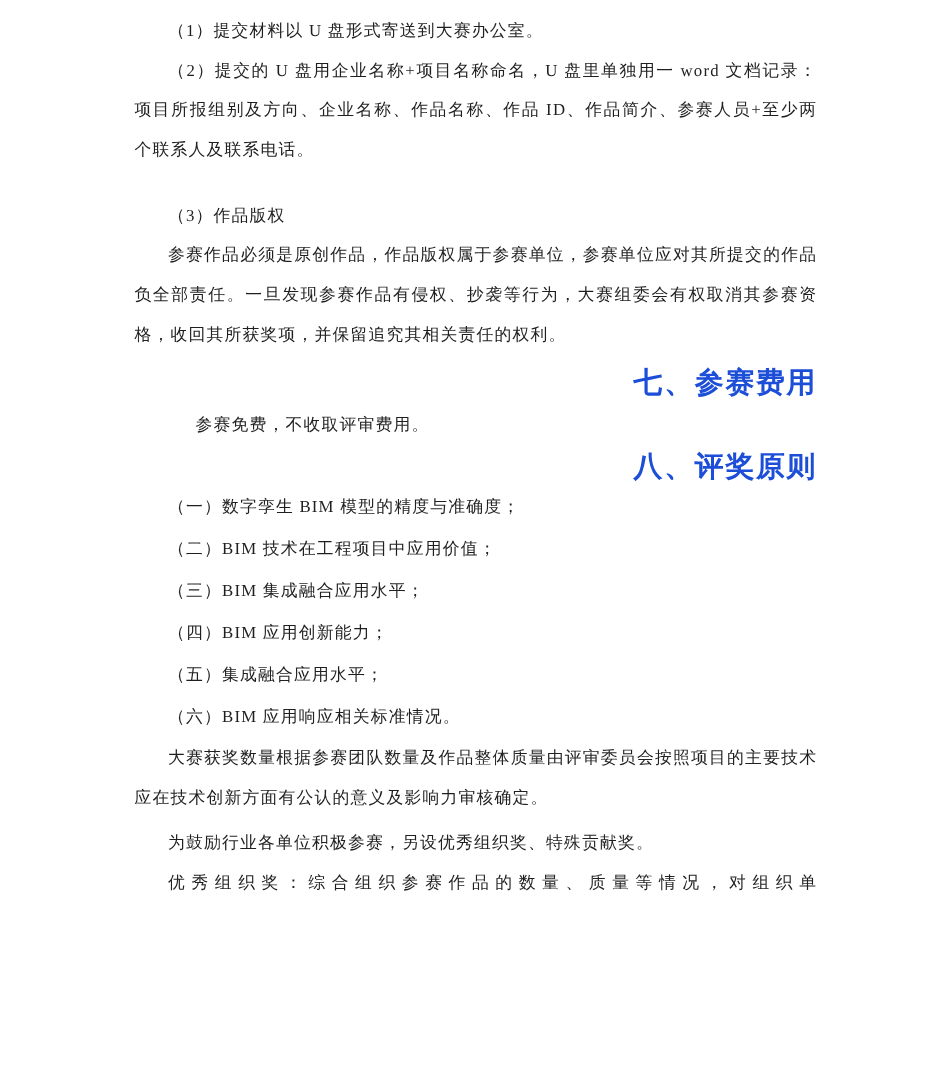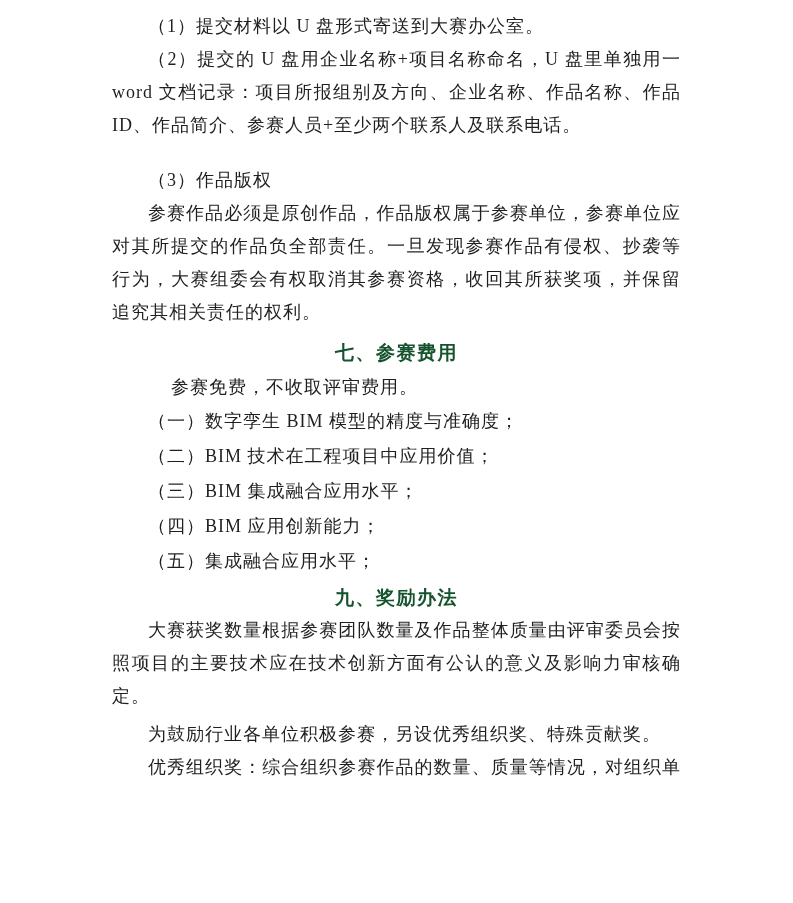--- a/index.html
+++ b/index.html
@@ -16,35 +16,35 @@
   .page {
     box-sizing: border-box;
     width: 793px;
     height: 903px;
     background: #ffffff;
     padding: 10px 112px 0 112px;
   }
   .para {
     margin: 0;
     font-family: "Liberation Serif", "DejaVu Serif", serif;
-    font-size: 18px;
+    font-size: 14px;
     line-height: 33px;
     color: #1f1f1f;
     text-align: justify;
     text-indent: 2em;
     letter-spacing: 1px;
   }
   .heading {
     margin: 2px 0 0 0;
     font-family: "Liberation Sans", "DejaVu Sans", sans-serif;
     font-weight: bold;
-    font-size: 19px;
+    font-size: 24px;
     line-height: 33px;
-    color: #14532d;
-    text-align: center;
+    color: #1d4ed8;
+    text-align: right;
     text-indent: 0;
     letter-spacing: 1.5px;
   }
   .heading.first {
     margin-top: 7px;
   }
   .item {
     line-height: 35px;
   }
   .mt8 { margin-top: 22px; }
@@ -59,23 +59,24 @@
 
 <div class="page">
   <p class="para">（1）提交材料以 U 盘形式寄送到大赛办公室。</p>
   <p class="para">（2）提交的 U 盘用企业名称+项目名称命名，U 盘里单独用一 word 文档记录：项目所报组别及方向、企业名称、作品名称、作品 ID、作品简介、参赛人员+至少两个联系人及联系电话。</p>
   <p class="para mt8">（3）作品版权</p>
   <p class="para">参赛作品必须是原创作品，作品版权属于参赛单位，参赛单位应对其所提交的作品负全部责任。一旦发现参赛作品有侵权、抄袭等行为，大赛组委会有权取消其参赛资格，收回其所获奖项，并保留追究其相关责任的权利。</p>
 
   <h2 class="heading first">七、参赛费用</h2>
   <p class="para mt2">参赛免费，不收取评审费用。</p>
 
+  <h2 class="heading">八、评奖原则</h2>
   <p class="para item">（一）数字孪生 BIM 模型的精度与准确度；</p>
   <p class="para item">（二）BIM 技术在工程项目中应用价值；</p>
   <p class="para item">（三）BIM 集成融合应用水平；</p>
   <p class="para item">（四）BIM 应用创新能力；</p>
   <p class="para item">（五）集成融合应用水平；</p>
+  <p class="para item">（六）BIM 应用响应相关标准情况。</p>
 
-  <h2 class="heading">九、奖励办法</h2>
   <p class="para">大赛获奖数量根据参赛团队数量及作品整体质量由评审委员会按照项目的主要技术应在技术创新方面有公认的意义及影响力审核确定。</p>
   <p class="para mt5">为鼓励行业各单位积极参赛，另设优秀组织奖、特殊贡献奖。</p>
   <p class="para cut">优秀组织奖：综合组织参赛作品的数量、质量等情况，对组织单</p>
 </div>
 
 </body></html>

